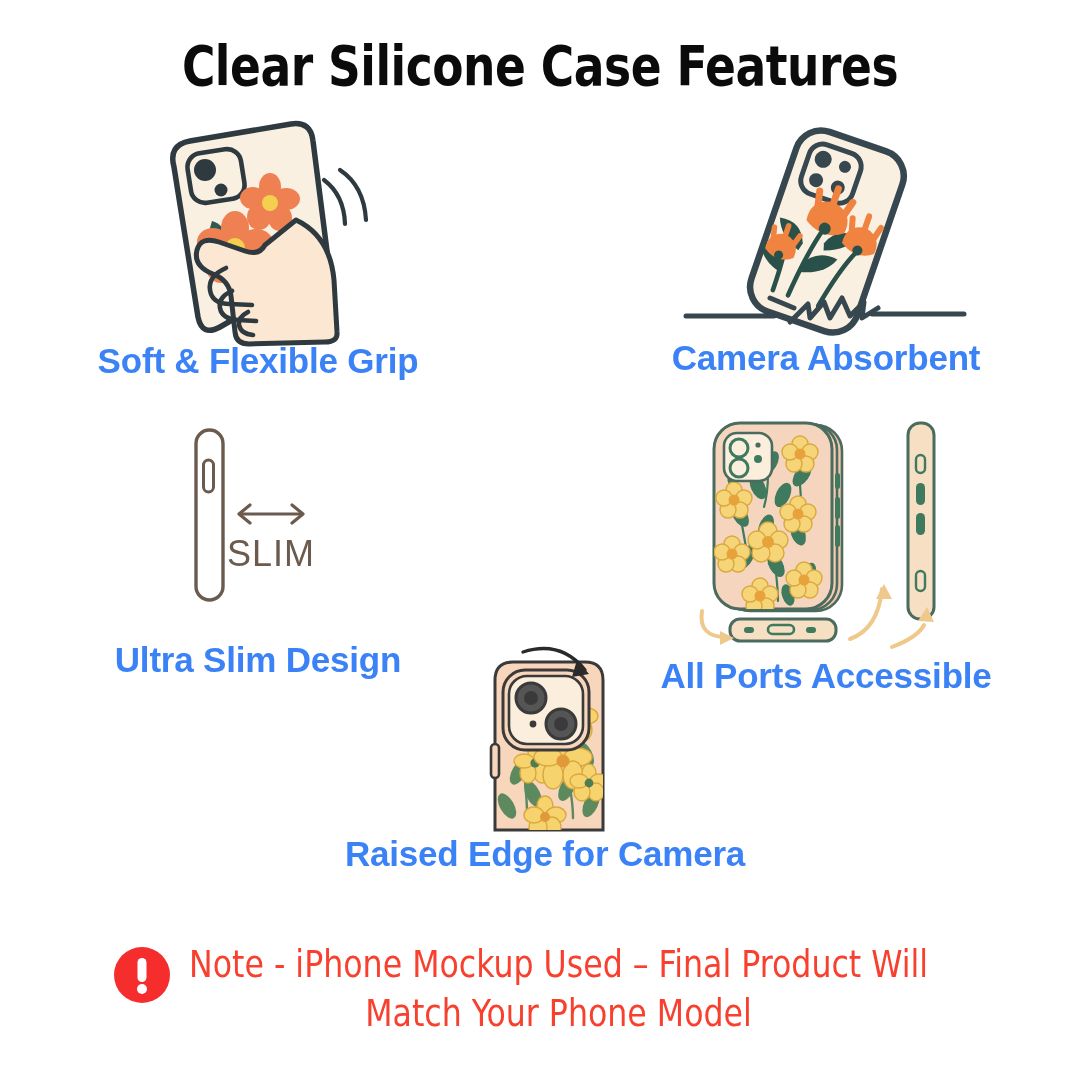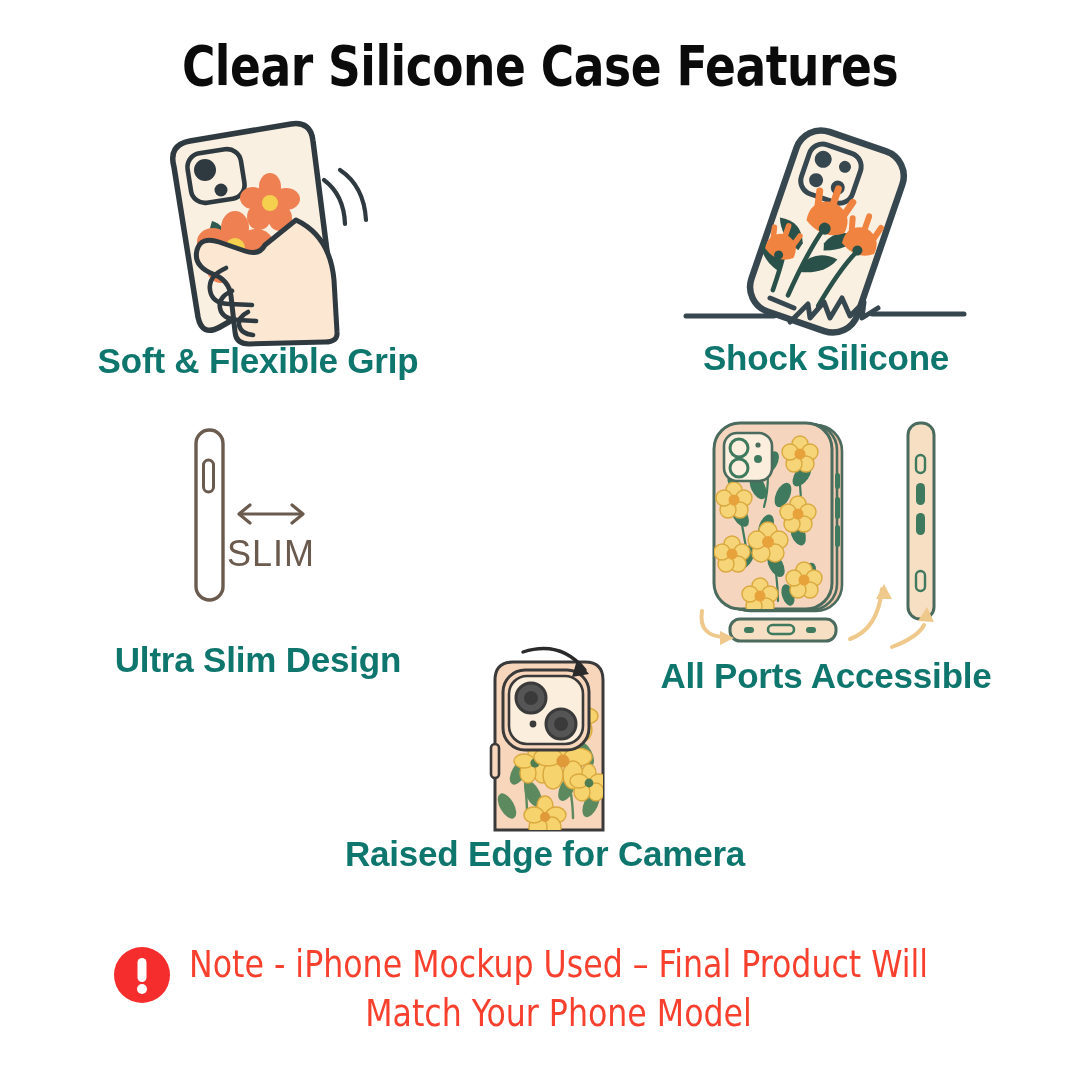--- a/index.html
+++ b/index.html
@@ -43,21 +43,21 @@
   }
   .feature .art {
     position: relative;
     display: block;
     margin: 0 auto;
   }
   .feature .caption {
     text-align: center;
     font-size: 35px;
     font-weight: bold;
-    color: #0f766e;
+    color: #3b82f6;
     letter-spacing: -0.2px;
     white-space: nowrap;
   }
 
   #feat-grip      { left: 32px;  top: 118px;  width: 452px; }
   #feat-shock     { left: 600px; top: 118px;  width: 452px; }
   #feat-slim      { left: 32px;  top: 420px;  width: 452px; }
   #feat-ports     { left: 600px; top: 415px;  width: 452px; }
   #feat-camera    { left: 300px; top: 636px;  width: 490px; }
 
@@ -202,21 +202,21 @@
         </g>
       </g>
 
       <g fill="none" stroke="#37474F" stroke-width="5" stroke-linejoin="round" stroke-linecap="round">
         <path d="M110 212 l18 -18 l2 14 l14 -16 l6 16 l12 -20 l8 18 l14 -14 l-2 16 l16 -10" transform="translate(4,-8)"></path>
         <path d="M118 190 l-24 -10"></path>
         <path d="M10 198 l88 0"></path>
         <path d="M196 196 l92 0"></path>
       </g>
     </svg>
-    <div class="caption">Shock Silicone</div>
+    <div class="caption">Camera Absorbent</div>
   </div>
 
   <div class="feature" id="feat-slim">
     <svg class="art" width="300" height="190" viewBox="0 0 300 190">
 
       <rect x="88" y="10" width="27" height="170" rx="13.5" fill="#ffffff" stroke="#6B5B4E" stroke-width="3.4"></rect>
       <rect x="95.5" y="40" width="10" height="32" rx="5" fill="#ffffff" stroke="#6B5B4E" stroke-width="3"></rect>
 
       <g stroke="#6B5B4E" stroke-width="3.2" fill="none" stroke-linecap="round" stroke-linejoin="round">
         <line x1="132" y1="94" x2="194" y2="94"></line>

